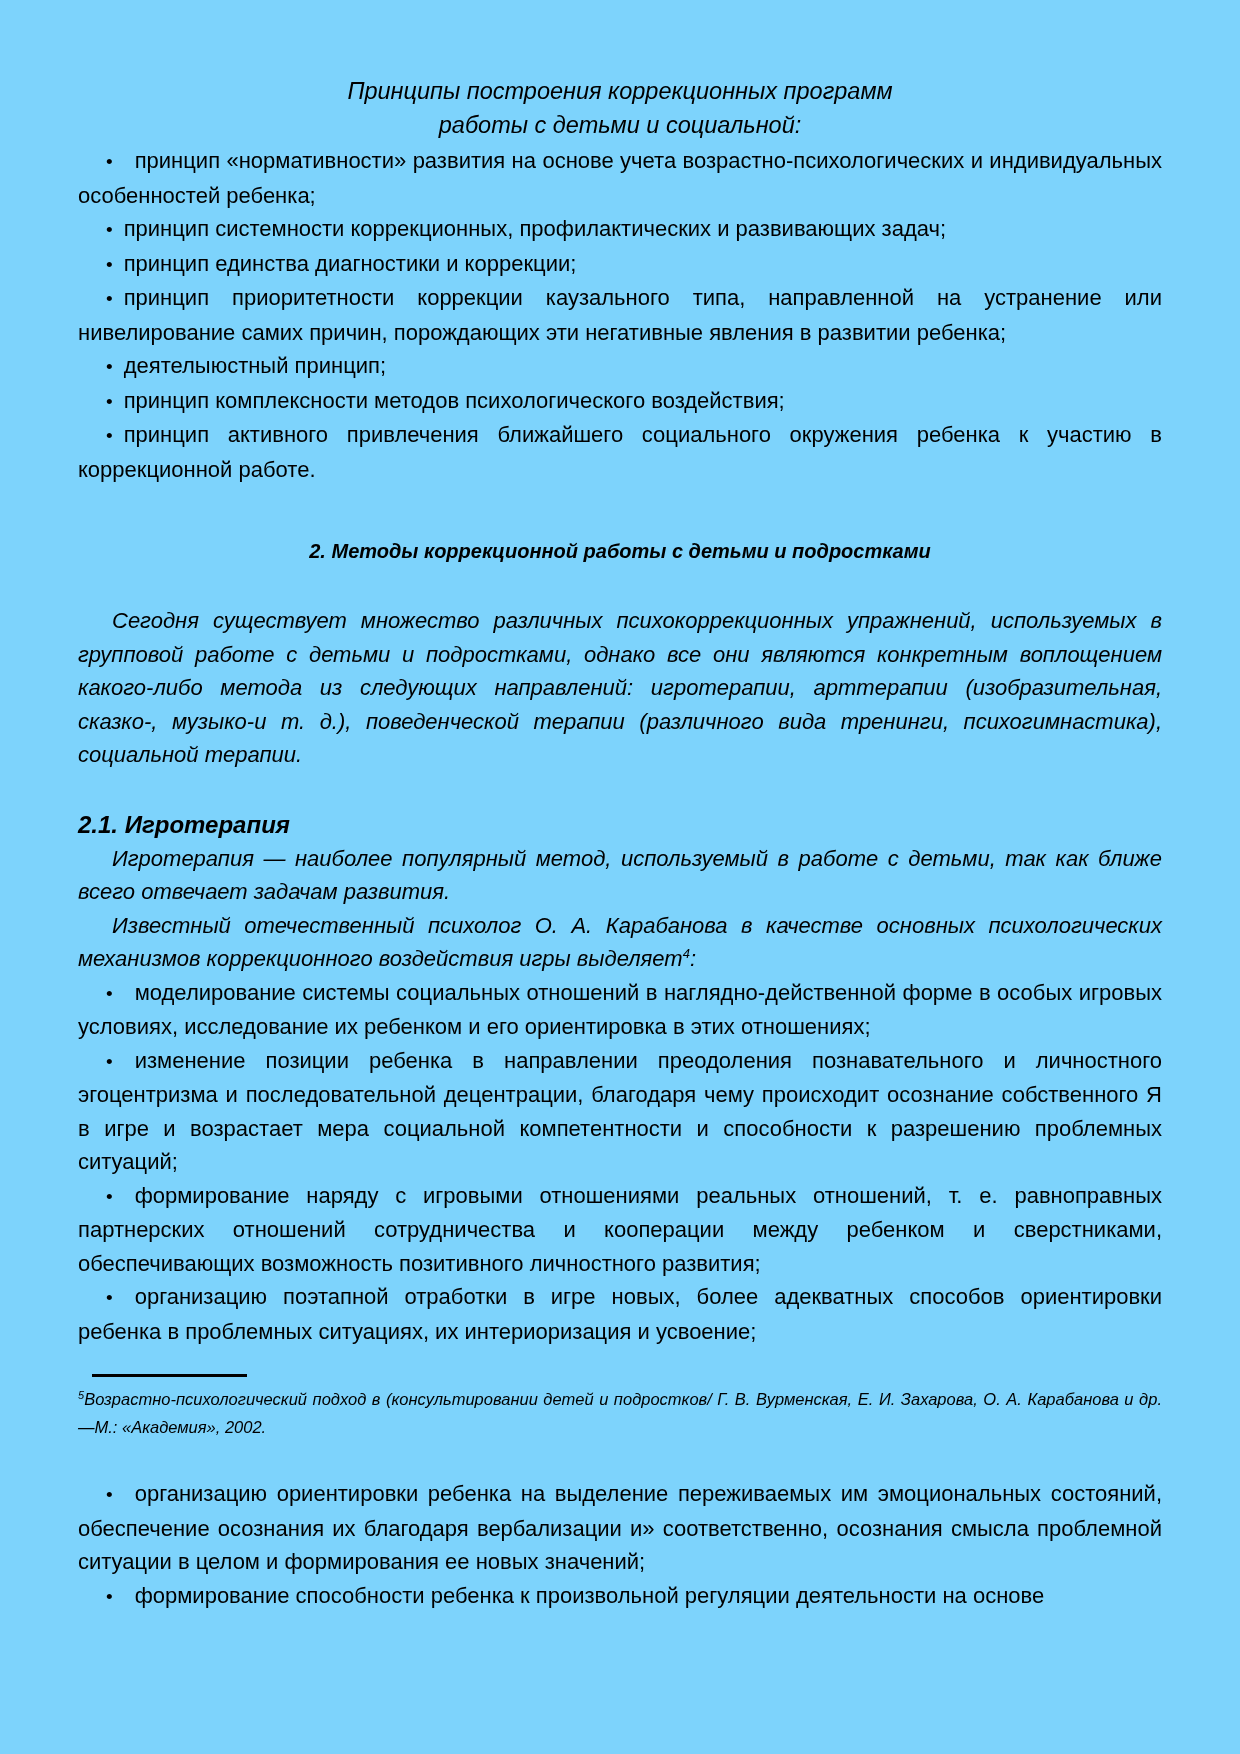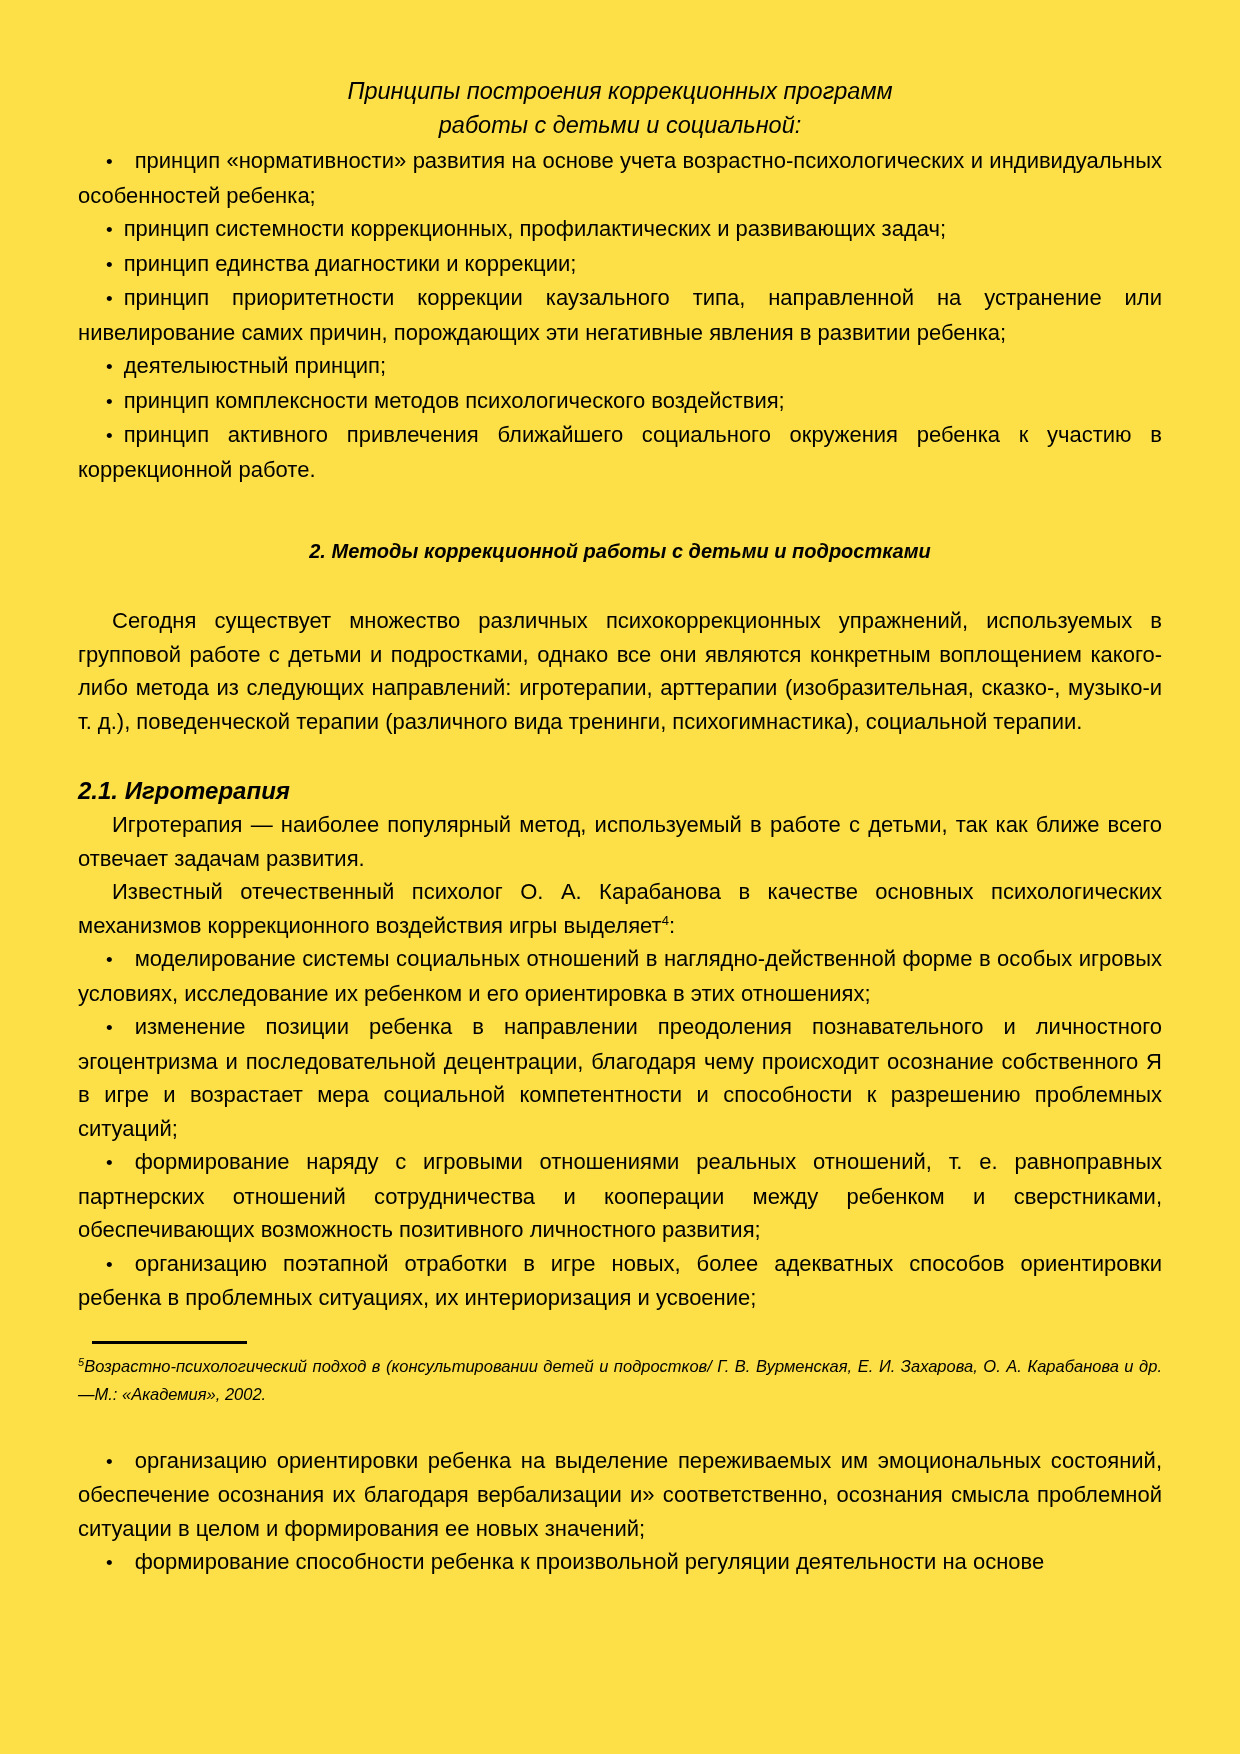--- a/index.html
+++ b/index.html
@@ -8,21 +8,21 @@
     background: #ffffff;
   }
   body {
     font-family: "Liberation Sans", sans-serif;
     color: #000000;
   }
   .page {
     position: relative;
     width: 1240px;
     height: 1754px;
-    background: #fde047;
+    background: #7dd3fc;
     box-sizing: border-box;
     overflow: hidden;
   }
   .content {
     position: absolute;
     left: 78px;
     top: 74px;
     width: 1084px;
   }
   .title-block {
@@ -36,20 +36,21 @@
     display: block;
     white-space: nowrap;
   }
   p.para {
     margin: 0;
     font-size: 22px;
     line-height: 33.5px;
     text-align: justify;
     text-justify: inter-word;
     hyphens: none;
+    font-style: italic;
   }
   p.para.indent {
     text-indent: 34px;
   }
   
   p.bullet {
     margin: 0;
     font-size: 22px;
     line-height: 33.5px;
     text-align: justify;

